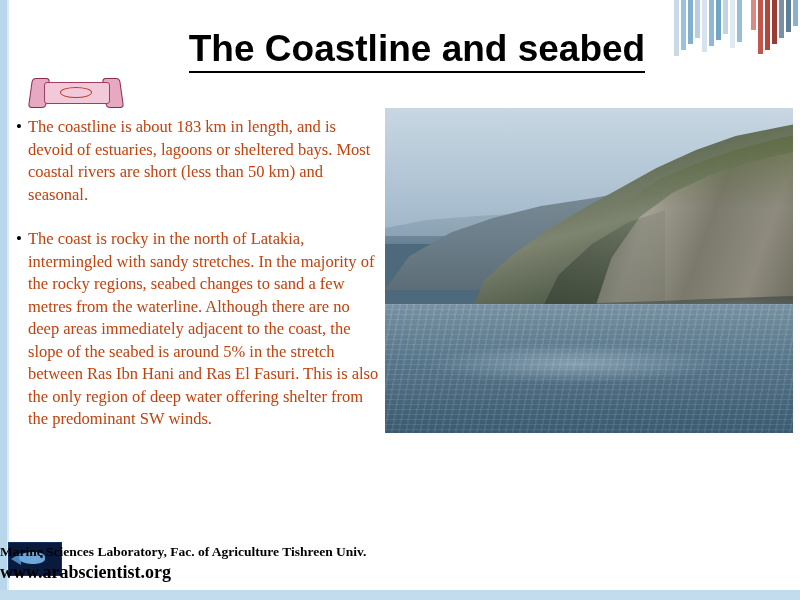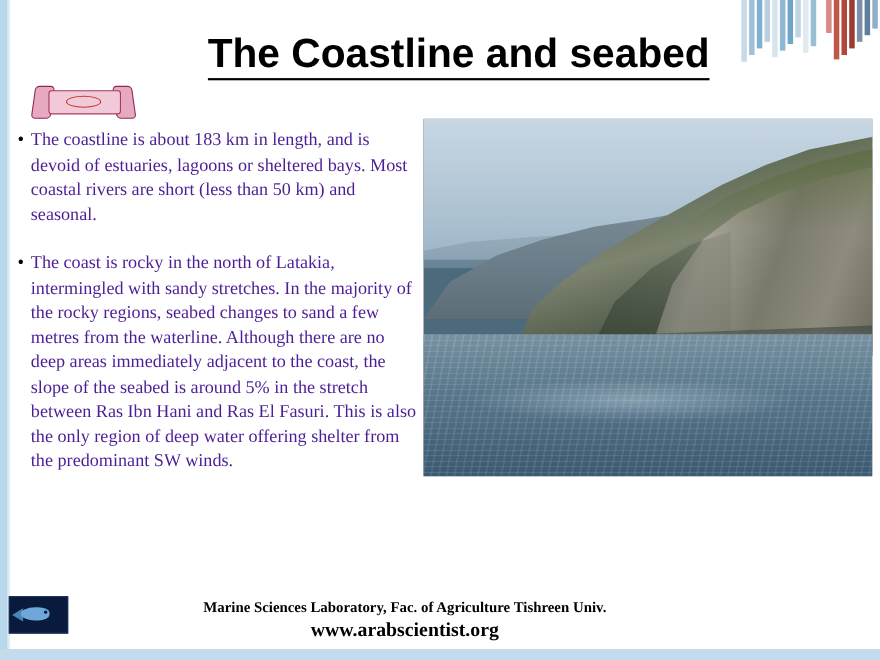--- a/index.html
+++ b/index.html
@@ -134,21 +134,21 @@
     font-size: 17px;
     line-height: 22px;
     color: #000;
     text-align: center;
   }
   .bullet-text {
     flex: 1 1 auto;
     font-family: "Liberation Serif", serif;
     font-size: 16.5px;
     line-height: 22.5px;
-    color: #4c1d95;
+    color: #c2410c;
     text-align: left;
   }
 
   
   .photo {
     position: absolute;
     left: 385px;
     top: 108px;
     width: 408px;
     height: 325px;
@@ -233,21 +233,20 @@
     width: 300px; height: 40px;
     background: radial-gradient(ellipse at 50% 50%, rgba(220,235,245,0.35), rgba(220,235,245,0) 70%);
   }
 
   
   .footer {
     position: absolute;
     left: 0;
     bottom: 18px;
     width: 736px;
-    text-align: center;
     font-family: "Liberation Serif", serif;
     font-size: 13.5px;
     font-weight: bold;
     color: #000000;
     line-height: 20px;
   }
   .footer .line2 {
     font-size: 18px;
   }
 

